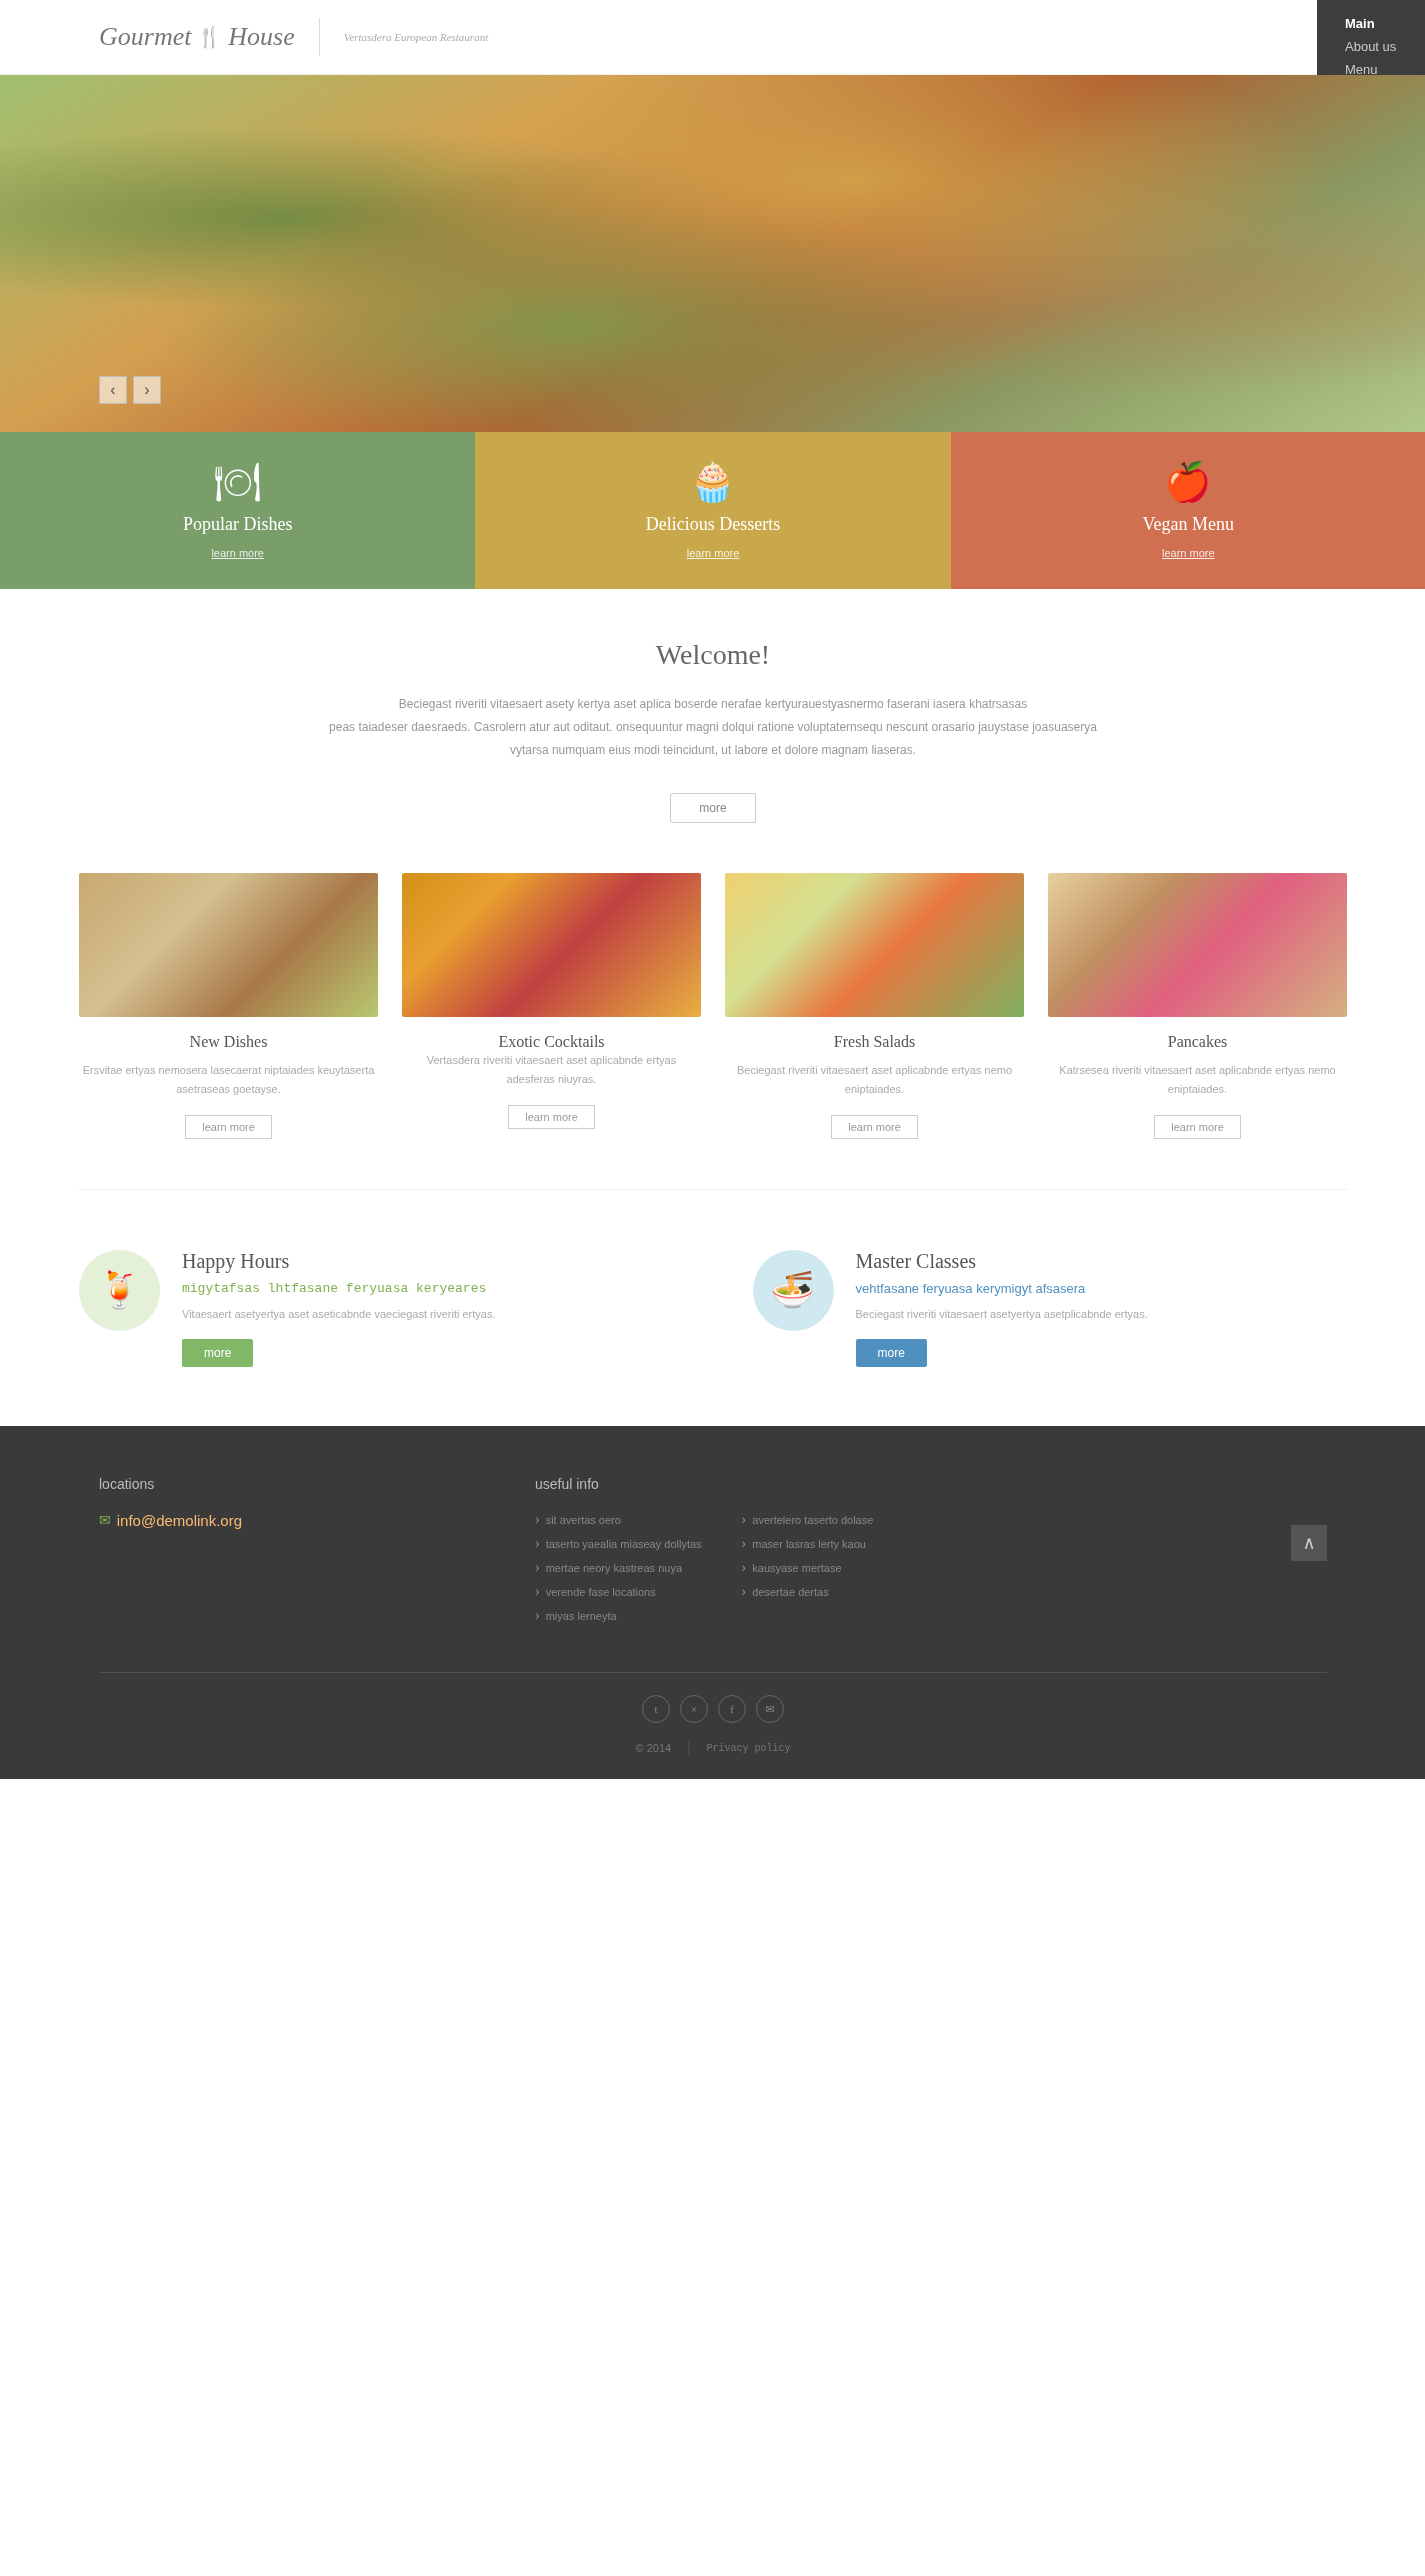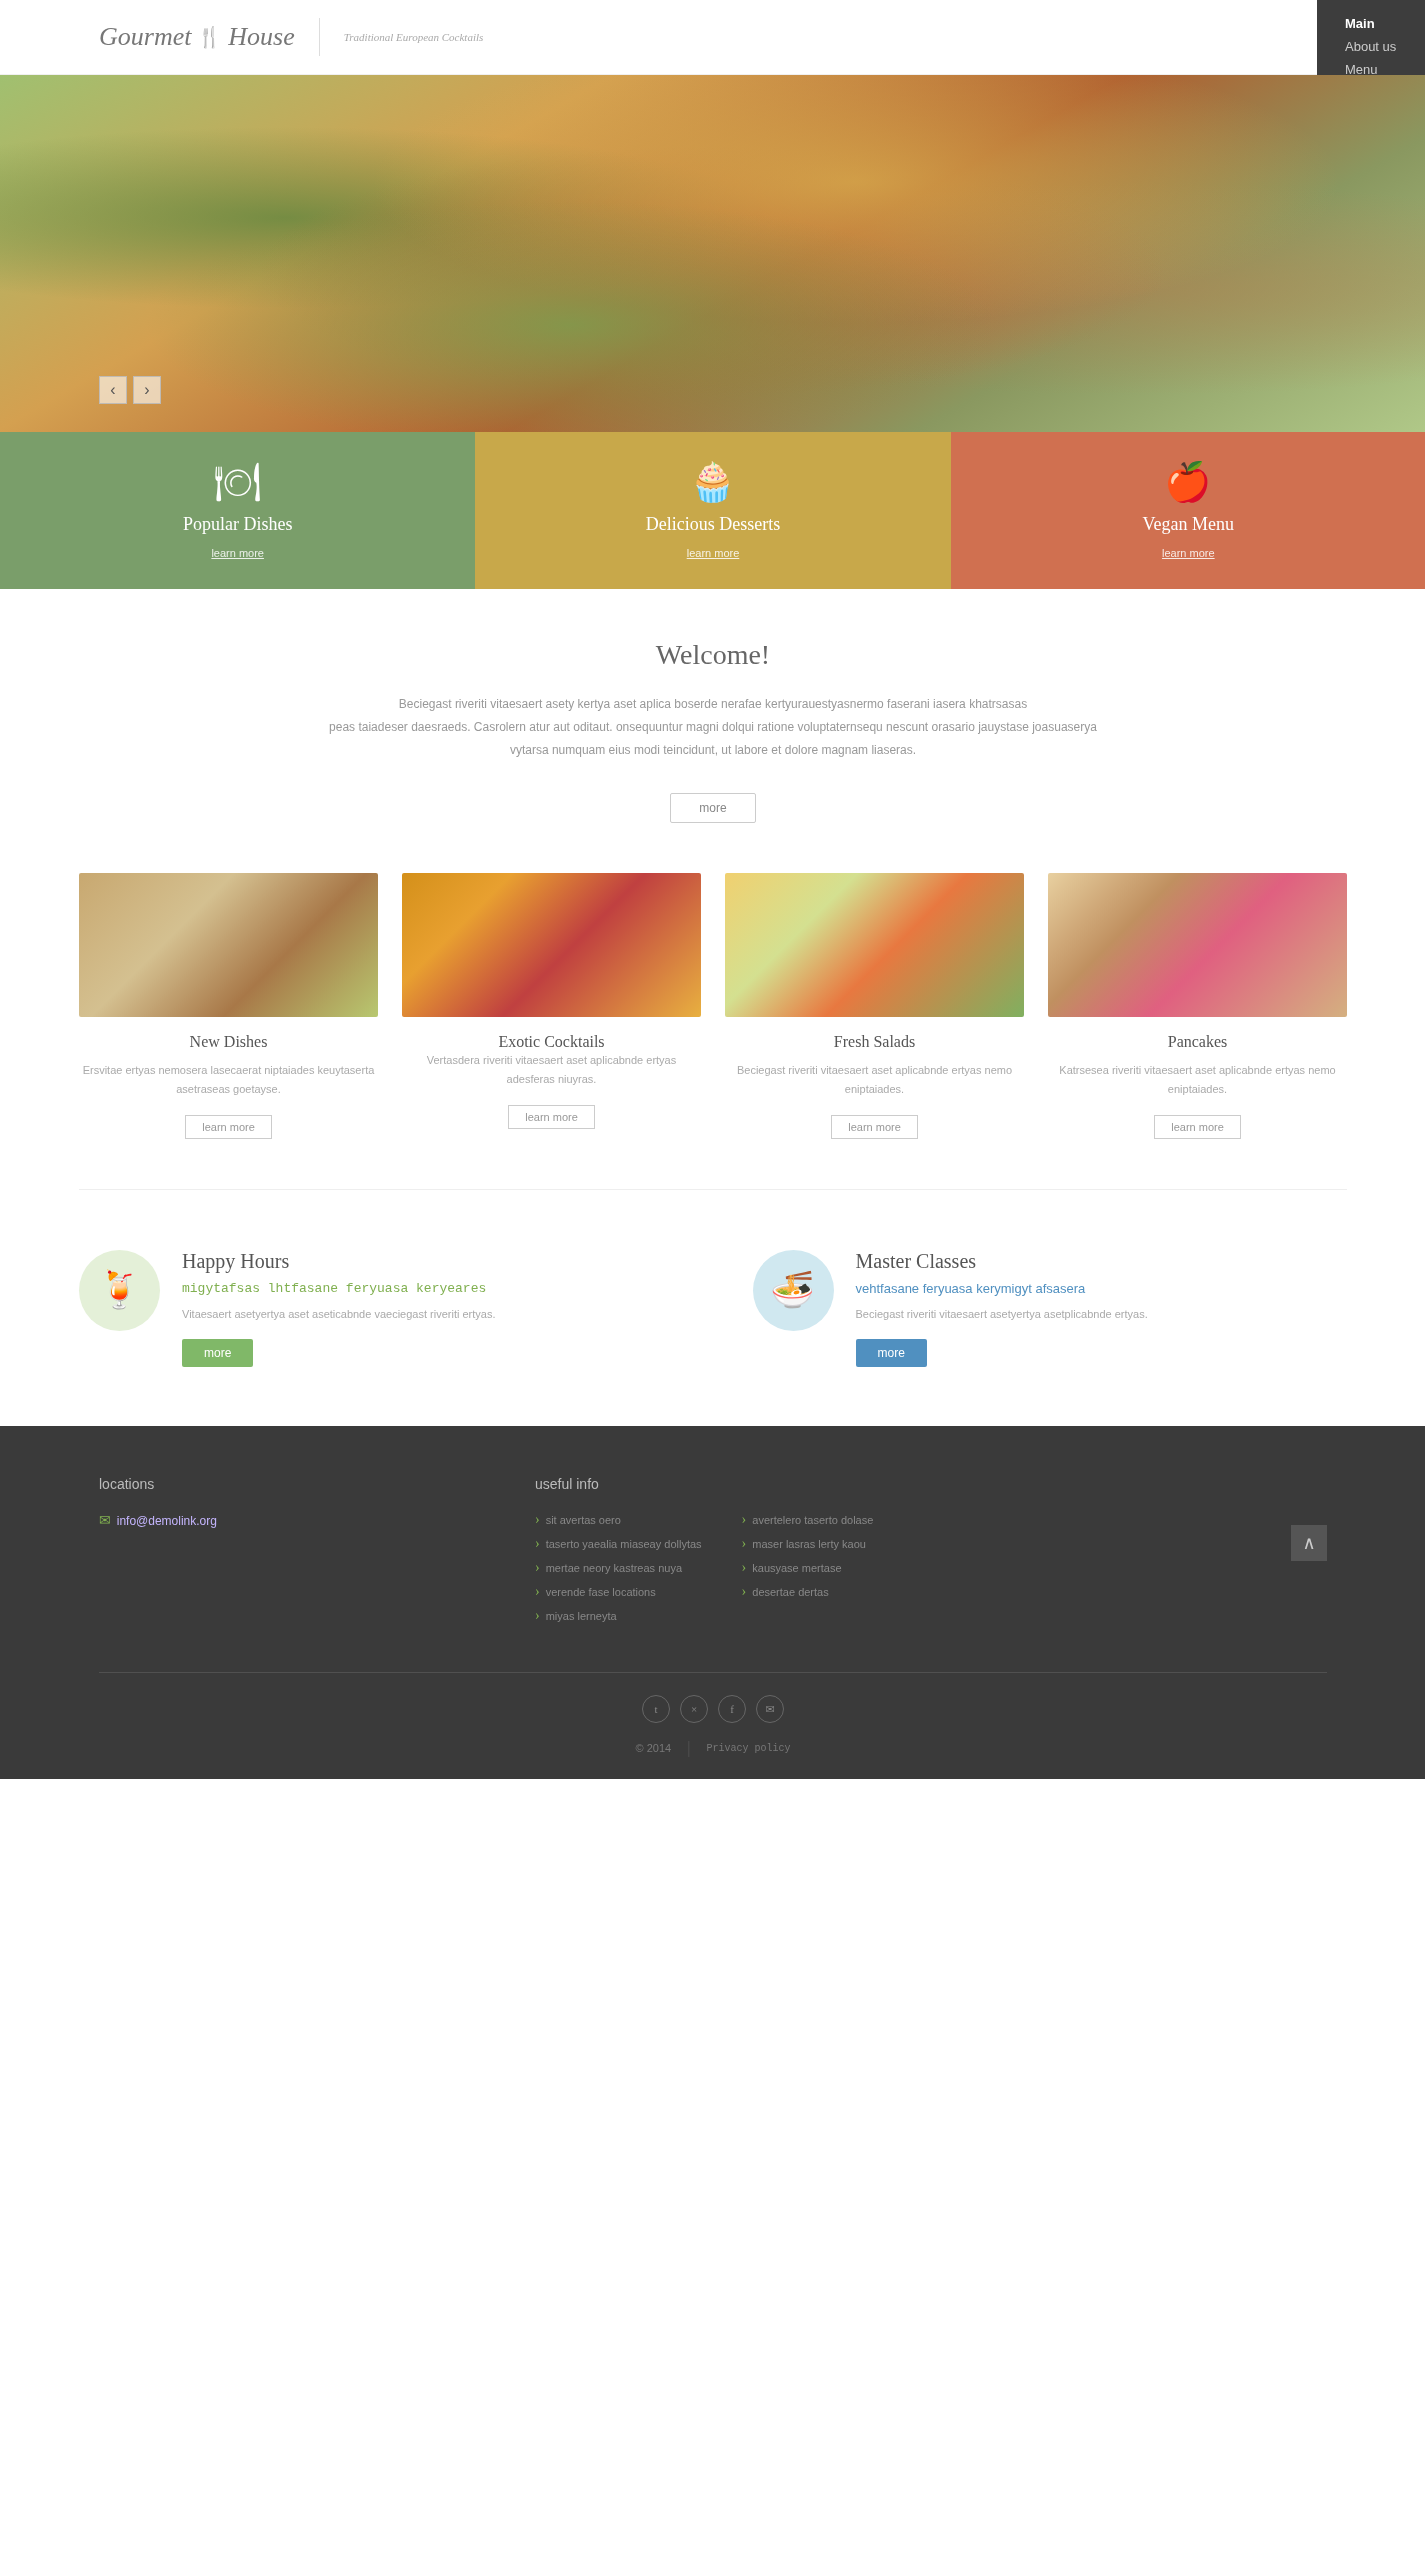--- a/index.html
+++ b/index.html
@@ -8,21 +8,21 @@
 </head>
 <body>
 
 <div style="display:flex;align-items:center;padding:18px 99px;background:#fff;position:relative;border-bottom:1px solid #f0f0f0;">
   <div style="display:flex;align-items:center;gap:0;">
     <span style="font-size:26px;color:#777;font-style:italic;font-family:Georgia,serif;">Gourmet</span>
     <span style="color:#888;font-size:20px;margin:0 6px;">🍴</span>
     <span style="font-size:26px;color:#777;font-style:italic;font-family:Georgia,serif;">House</span>
   </div>
   <div style="width:1px;height:38px;background:#ddd;margin:0 24px;"></div>
-  <span style="font-size:11px;color:#aaa;font-style:italic;">Traditional European Cocktails</span>
+  <span style="font-size:11px;color:#aaa;font-style:italic;">Vertasdera European Restaurant</span>
 
   <nav style="position:absolute;top:0;right:0;background:#3d3d3d;padding:14px 28px;min-width:109px;">
     <ul style="list-style:none;">
       <li style="margin-bottom:5px;"><a href="#" style="color:#fff;text-decoration:none;font-size:13px;font-family:Arial,sans-serif;font-weight:bold;">Main</a></li>
       <li style="margin-bottom:5px;"><a href="#" style="color:#ccc;text-decoration:none;font-size:13px;font-family:Arial,sans-serif;">About us</a></li>
       <li style=""><a href="#" style="color:#ccc;text-decoration:none;font-size:13px;font-family:Arial,sans-serif;">Menu</a></li>
       <li style="margin-bottom:5px;"><a href="#" style="color:#ccc;text-decoration:none;font-size:13px;font-family:Arial,sans-serif;">Blog</a></li>
       <li><a href="#" style="color:#ccc;text-decoration:none;font-size:13px;font-family:Arial,sans-serif;">Contacts</a></li>
     </ul>
   </nav>
@@ -128,21 +128,21 @@
 </div>
 
 <div style="position:relative;">
   <div style="background:#3a3a3a;padding:50px 99px 0;">
     <div style="display:flex;gap:40px;padding-bottom:40px;">
 
       <div style="flex:1;min-width:178px;">
         <h4 style="color:#bbb;font-size:14px;font-weight:normal;margin-bottom:20px;font-family:Arial,sans-serif;text-transform:lowercase;">locations</h4>
         <div style="margin-top:12px;display:flex;align-items:center;gap:6px;">
           <span style="color:#80b050;font-size:14px;">✉</span>
-          <a style="color:#c4b5fd;font-size:12px;text-decoration:none;font-family:Arial,sans-serif;">info@demolink.org</a>
+          <a style="color:#fdba74;font-size:15px;text-decoration:none;font-family:Arial,sans-serif;">info@demolink.org</a>
         </div>
       </div>
 
       <div style="flex:2;">
         <h4 style="color:#bbb;font-size:14px;font-weight:normal;margin-bottom:20px;font-family:Arial,sans-serif;">useful info</h4>
         <div style="display:flex;gap:40px;">
           <ul style="list-style:none;">
             <li style="margin-bottom:8px;display:flex;align-items:center;gap:6px;">
                 <span style="color:#80b050;font-size:14px;">›</span>
                 <a href="#" style="color:#888;font-size:11px;text-decoration:none;font-family:Arial,sans-serif;">sit avertas oero</a>

